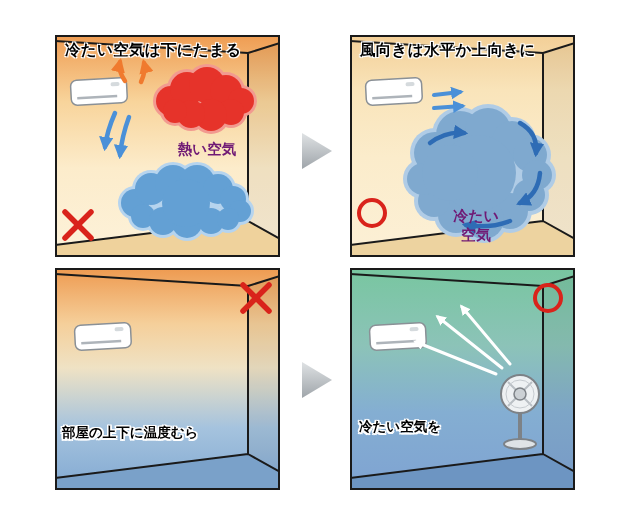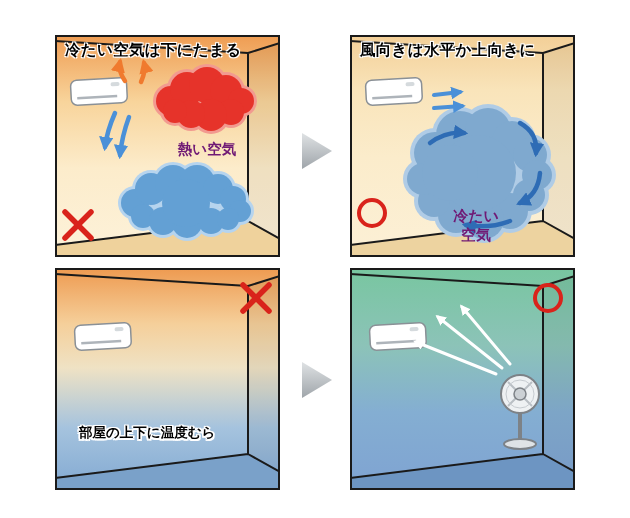--- a/index.html
+++ b/index.html
@@ -229,21 +229,21 @@
         <rect x="16" y="44" width="56" height="25" rx="6" fill="#ffffff" stroke="#8a9096" stroke-width="1.5"></rect>
         <line x1="22" y1="62" x2="62" y2="62" stroke="#aeb4ba" stroke-width="2.5"></line>
         <rect x="56" y="48" width="9" height="4" rx="2" fill="#d5dadd"></rect>
       </g>
       <g stroke="#d9231b" stroke-width="5.5" stroke-linecap="round">
         <line x1="188" y1="17" x2="214" y2="43"></line>
           <line x1="214" y1="17" x2="188" y2="43"></line>
       </g>
       <rect x="1" y="1" width="223" height="220" fill="none" stroke="#1a1a1a" stroke-width="2"></rect>
     </svg>
-    <div class="caption" style="left:24px; top:156px; font-size:13.5px;">
+    <div class="caption" style="left:7px; top:156px; font-size:13.5px;">
       <span>部屋の上下に温度むら</span>
     </div>
   </section>
 
   <section class="panel" style="left:350px; top:268px;">
     <svg width="225" height="222" viewBox="0 0 225 222">
       <defs>
         <linearGradient id="g4" x1="0" y1="0" x2="0" y2="1">
           <stop offset="0" stop-color="#78c6a0"></stop>
             <stop offset="0.35" stop-color="#8cc3b8"></stop>
@@ -273,20 +273,21 @@
         <line x1="170" y1="144" x2="170" y2="172" stroke="#7d8287" stroke-width="4"></line>
         <circle cx="170" cy="126" r="19" fill="#eef1f3" stroke="#7d8287" stroke-width="2"></circle>
         <path d="M170,126 L158,114 M170,126 L182,114 M170,126 L158,138 M170,126 L182,138" stroke="#b9bfc4" stroke-width="2"></path>
         <circle cx="170" cy="126" r="14" fill="none" stroke="#c6cbd0" stroke-width="1"></circle>
         <circle cx="170" cy="126" r="6" fill="#ccd1d5" stroke="#7d8287" stroke-width="1.5"></circle>
       </g>
       <circle cx="198" cy="30" r="13" fill="none" stroke="#d9231b" stroke-width="4"></circle>
       <rect x="1" y="1" width="223" height="220" fill="none" stroke="#1a1a1a" stroke-width="2"></rect>
     </svg>
     <div class="caption" style="left:9px; top:150px; font-size:13.5px;">
+      <span>冷たい空気を</span>
     </div>
   </section>
 
   <div class="flow-arrow" style="left:300px; top:131px;">
     <svg width="34" height="40" viewBox="0 0 34 40">
       <defs>
           <linearGradient id="ga1" x1="0" y1="0" x2="0" y2="1">
             <stop offset="0" stop-color="#dfe2e4"></stop>
             <stop offset="1" stop-color="#9fa5aa"></stop>
           </linearGradient>

